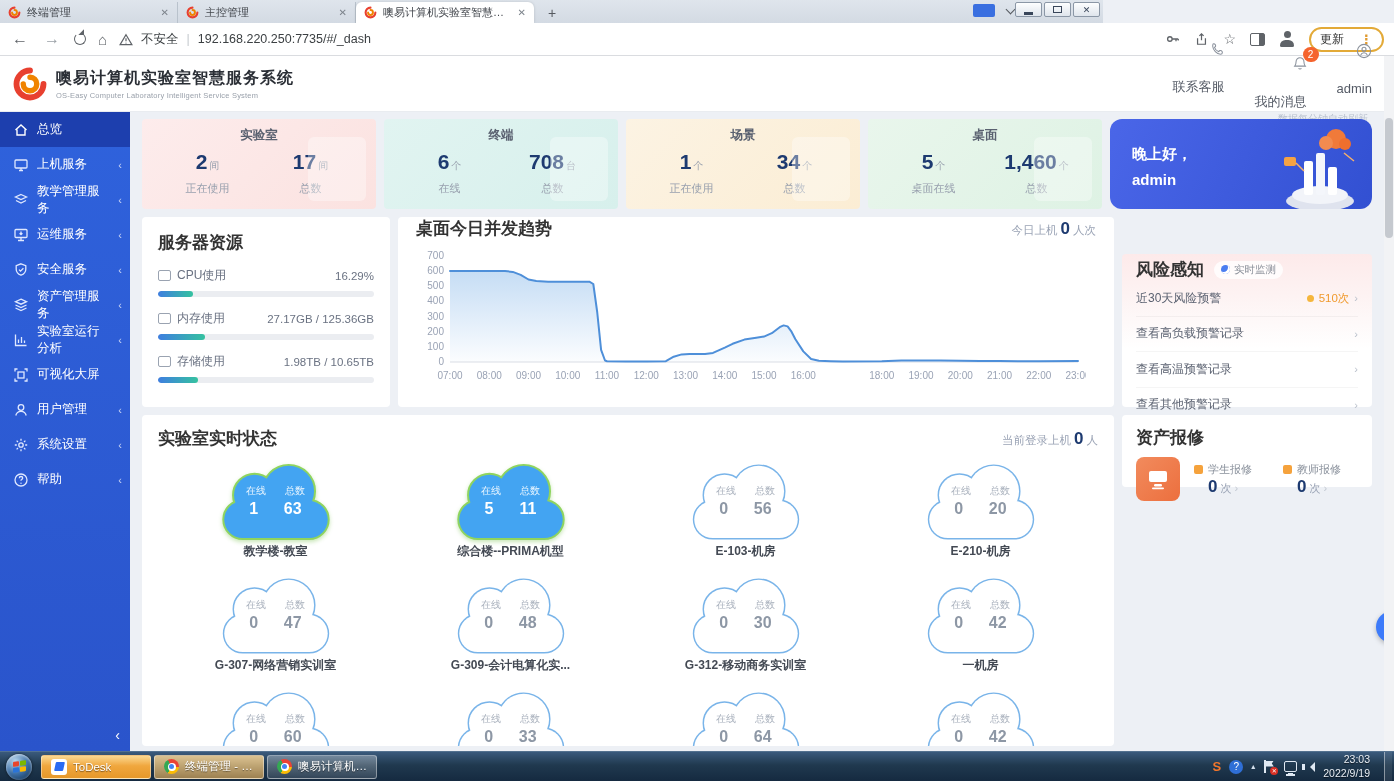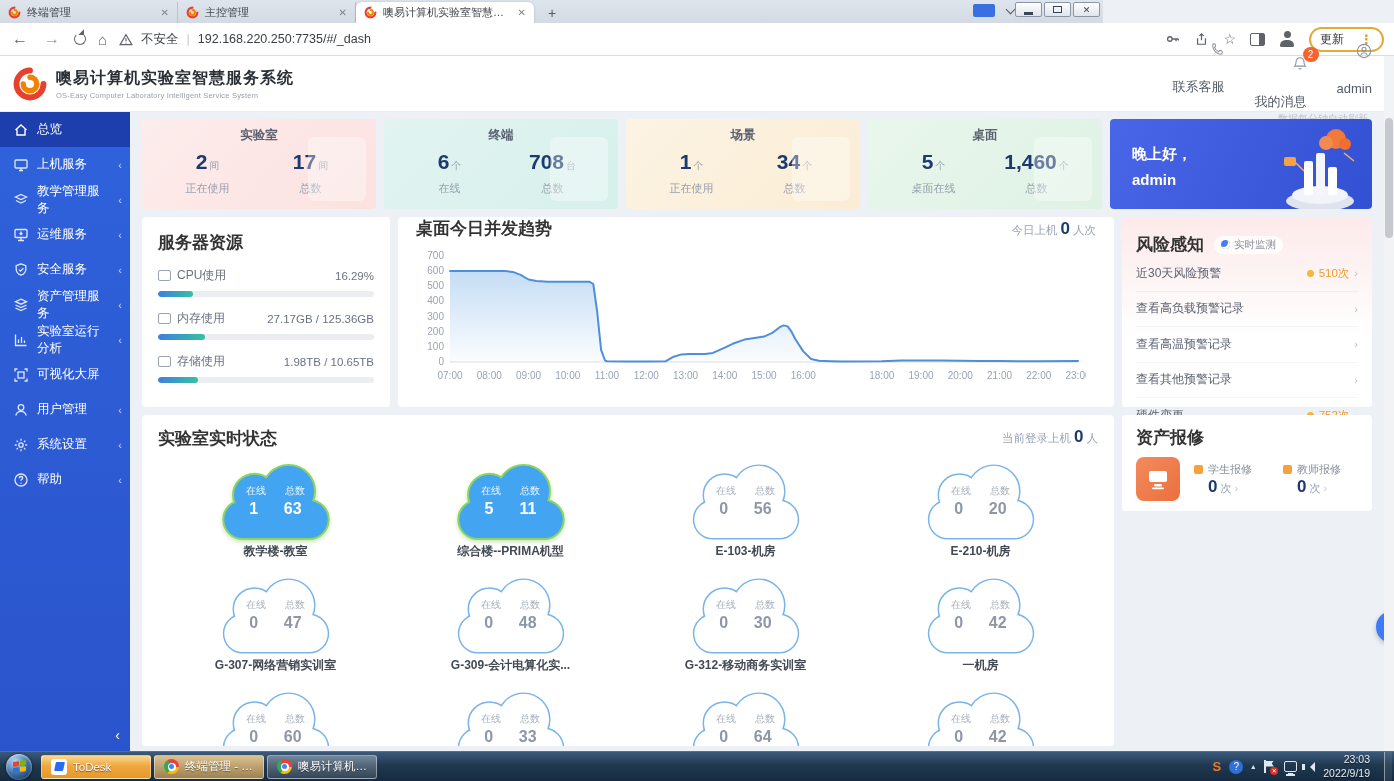--- a/index.html
+++ b/index.html
@@ -66,72 +66,72 @@
   .stat-card.teal { background:linear-gradient(135deg,#e1f4f1,#d7f0ec); }
   .stat-card.amber { background:linear-gradient(135deg,#fcf3e3,#fbedd4); }
   .stat-card.green { background:linear-gradient(135deg,#e9f6ec,#def2e4); }
   .stat-card::after { content:""; position:absolute; right:10px; top:18px; width:58px; height:64px; background:rgba(255,255,255,.35); border-radius:6px; }
   .stat-title { text-align:center; font-size:12.5px; color:#5a6170; font-weight:bold; }
   .stat-vals { display:flex; margin-top:6px; }
   .stat-col { flex:1; text-align:center; }
   .stat-num { font-size:21px; font-weight:bold; color:#1d3a70; }
   .stat-unit { font-size:10px; color:#98a0ae; margin-left:2px; }
   .stat-lab { font-size:11px; color:#98a0ae; margin-top:7px; }
-  .welcome { flex:1; border-radius:4px; background:linear-gradient(115deg,#4a66e8,#3250d2); color:#fff; position:relative; overflow:hidden; }
+  .welcome { flex:1; border-radius:12px; background:linear-gradient(115deg,#4a66e8,#3250d2); color:#fff; position:relative; overflow:hidden; }
   .welc-text { position:absolute; left:22px; top:22px; font-size:15px; font-weight:bold; line-height:1.7; }
 
   .row2 { display:flex; gap:8px; margin-top:8px; height:190px; }
   .card { background:#fff; border-radius:4px; }
   .panel-title { font-size:17px; font-weight:bold; color:#333; }
   .server-card { flex:0 0 248px; padding:14px 16px; }
   .res-row { margin-top:13px; }
   .res-head { display:flex; align-items:center; font-size:12px; color:#6a7282; }
   .res-val { margin-left:auto; font-size:11.5px; color:#6a7282; }
   .res-ic { width:13px; height:11px; border:1.4px solid #9aa3b1; border-radius:2px; margin-right:6px; }
   .bar-track { margin-top:7px; height:6px; border-radius:3px; background:#ebedf1; overflow:hidden; }
   .bar-fill { height:100%; border-radius:3px; background:linear-gradient(90deg,#3e7ee0,#35c2a0); }
 
   .chart-card { flex:1; padding:0 18px 6px; }
   .chart-head { display:flex; align-items:baseline; }
   .chart-stat { margin-left:auto; font-size:11.5px; color:#9aa3b5; }
   .chart-stat b { font-size:17px; color:#1d3a70; margin:0 3px; }
   .tick { font-size:10px; fill:#9aa3b5; }
 
-  .risk-card { flex:0 0 250px; padding:16px 14px 0; background:linear-gradient(180deg,#fdeaea 0%,#fdf3f3 28%,#fff 62%); }
+  .risk-card { flex:0 0 250px; padding:4px 14px 0; background:linear-gradient(180deg,#fdeaea 0%,#fdf3f3 28%,#fff 62%);margin-top:37px; }
   .risk-head { display:flex; align-items:center; }
   .risk-badge { display:flex; align-items:center; gap:4px; margin-left:10px; font-size:10.5px; color:#8a8f99; background:rgba(255,255,255,.8); border-radius:9px; padding:2px 7px; }
   .risk-badge i { width:9px; height:9px; border-radius:50%; background:#4a7df0; box-shadow:inset -2px -2px 0 #fff; }
   .risk-row { height:35.5px; display:flex; align-items:center; font-size:12px; color:#5a6170; border-bottom:1px solid rgba(0,0,0,.04); cursor:pointer; }
   .risk-row:last-child { border-bottom:none; }
   .risk-count { margin-left:auto; display:flex; align-items:center; gap:5px; color:#f09a2e; font-size:11.5px; }
   .risk-dot { width:7px; height:7px; border-radius:50%; background:#f5b63c; }
   .risk-arr { color:#b9c0cb; font-size:11px; margin-left:5px; }
 
   .row3 { display:flex; gap:8px; margin-top:8px; height:331px; }
   .labs-card { flex:1; padding:12px 16px; overflow:hidden; }
-  .labs-head { display:flex; align-items:flex-start; }
+  .labs-head { display:flex; align-items:center; }
   .labs-stat { margin-left:auto; font-size:11.5px; color:#9aa3b5; }
   .labs-stat b { font-size:17px; color:#1d3a70; margin:0 3px; }
   .labs-grid { display:grid; grid-template-columns:repeat(4,1fr); row-gap:14px; margin-top:10px; }
   .room { display:flex; flex-direction:column; align-items:center; cursor:pointer; }
   .cloud { position:relative; width:118px; height:82px; }
   .cloud svg { width:100%; height:100%; }
   .cloud .cs * { fill:#fff; stroke:#79b4e9; stroke-width:3px; }
   .cloud .cf * { fill:#fff; }
   .cloud.on .cs * { fill:#43a4f2; stroke:#8fd45f; stroke-width:4px; }
   .cloud.on .cf * { fill:#43a4f2; }
   .cloud.on svg { filter:drop-shadow(0 2px 2px rgba(130,200,90,.45)); }
   .cl-top { position:absolute; left:0; right:0; top:24px; display:flex; justify-content:space-around; padding:0 20px; font-size:10px; color:#a9b1bd; }
   .cloud.on .cl-top { color:#eaf6ff; }
   .cl-num { position:absolute; left:0; right:0; top:40px; display:flex; justify-content:space-around; padding:0 20px; font-size:16px; font-weight:bold; color:#8d97a5; }
   .cloud.on .cl-num { color:#fff; }
   .room-name { margin-top:1px; font-size:12px; font-weight:600; color:#444a54; }
 
   .right-col { flex:0 0 250px; display:flex; flex-direction:column; }
-  .repair-card { padding:11px 14px; height:96px; }
+  .repair-card { padding:11px 14px; height:72px; }
   .repair-body { display:flex; align-items:center; gap:14px; margin-top:8px; }
   .repair-ic { width:44px; height:44px; border-radius:8px; background:linear-gradient(135deg,#f28b5d,#ec6f3e); display:flex; align-items:center; justify-content:center; }
   .repair-item { flex:1; }
   .rep-lab { display:flex; align-items:center; gap:5px; font-size:11px; color:#8a919c; }
   .rep-lab i { width:9px; height:9px; background:#f5a23c; border-radius:2px; }
   .rep-val { padding-left:14px; font-size:11px; color:#9aa3b5; }
   .rep-val b { font-size:17px; color:#1d3a70; margin-right:3px; }
   .rep-arr { color:#c3c9d2; }
 
   .float-btn { position:absolute; left:1376px; top:611px; width:32px; height:32px; border-radius:50%; background:#3d7bfa; color:#fff; display:flex; align-items:center; justify-content:center; font-size:14px; box-shadow:0 2px 5px rgba(0,0,0,.25); }

